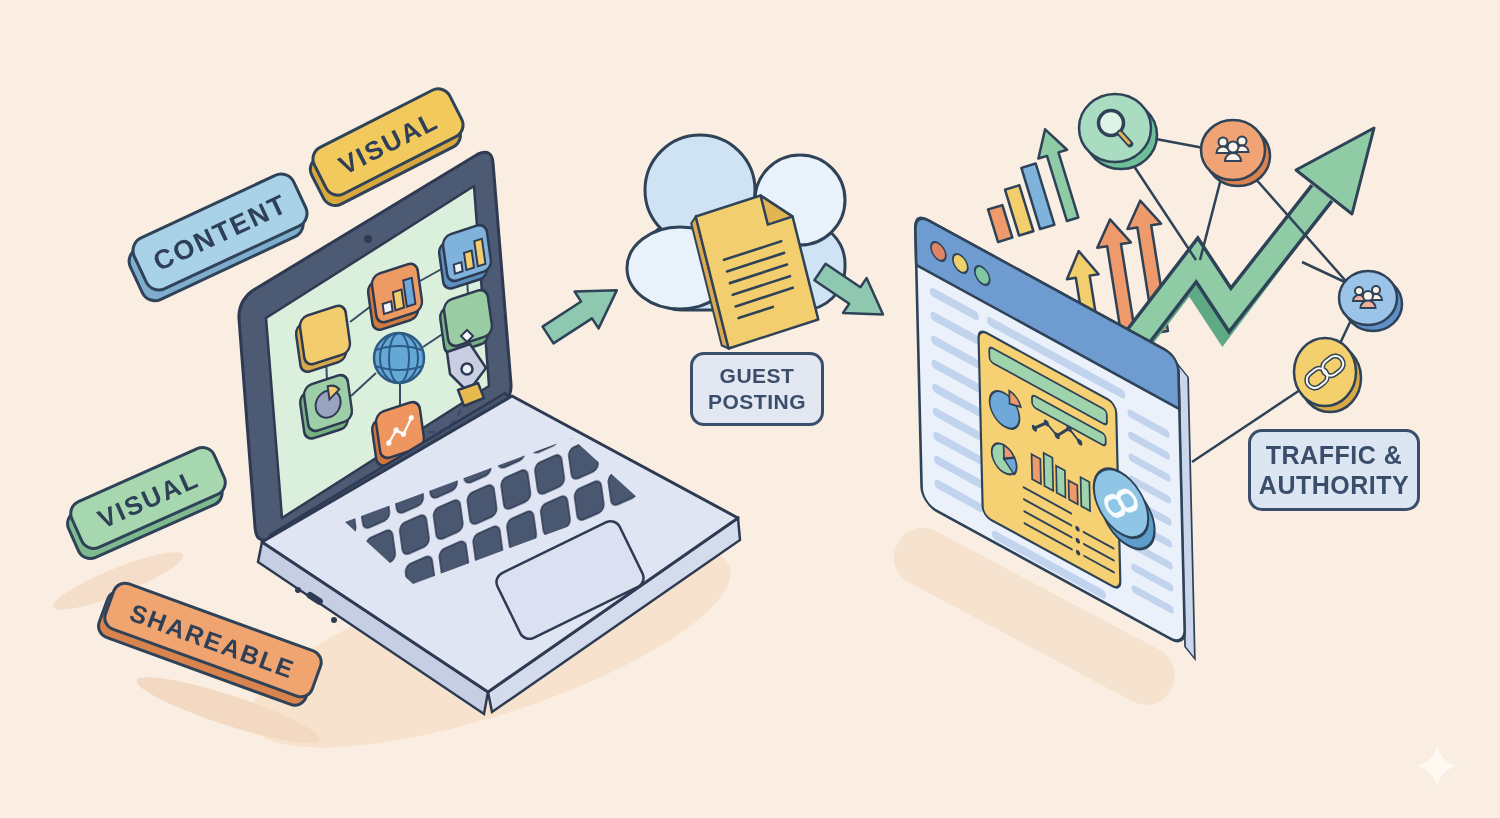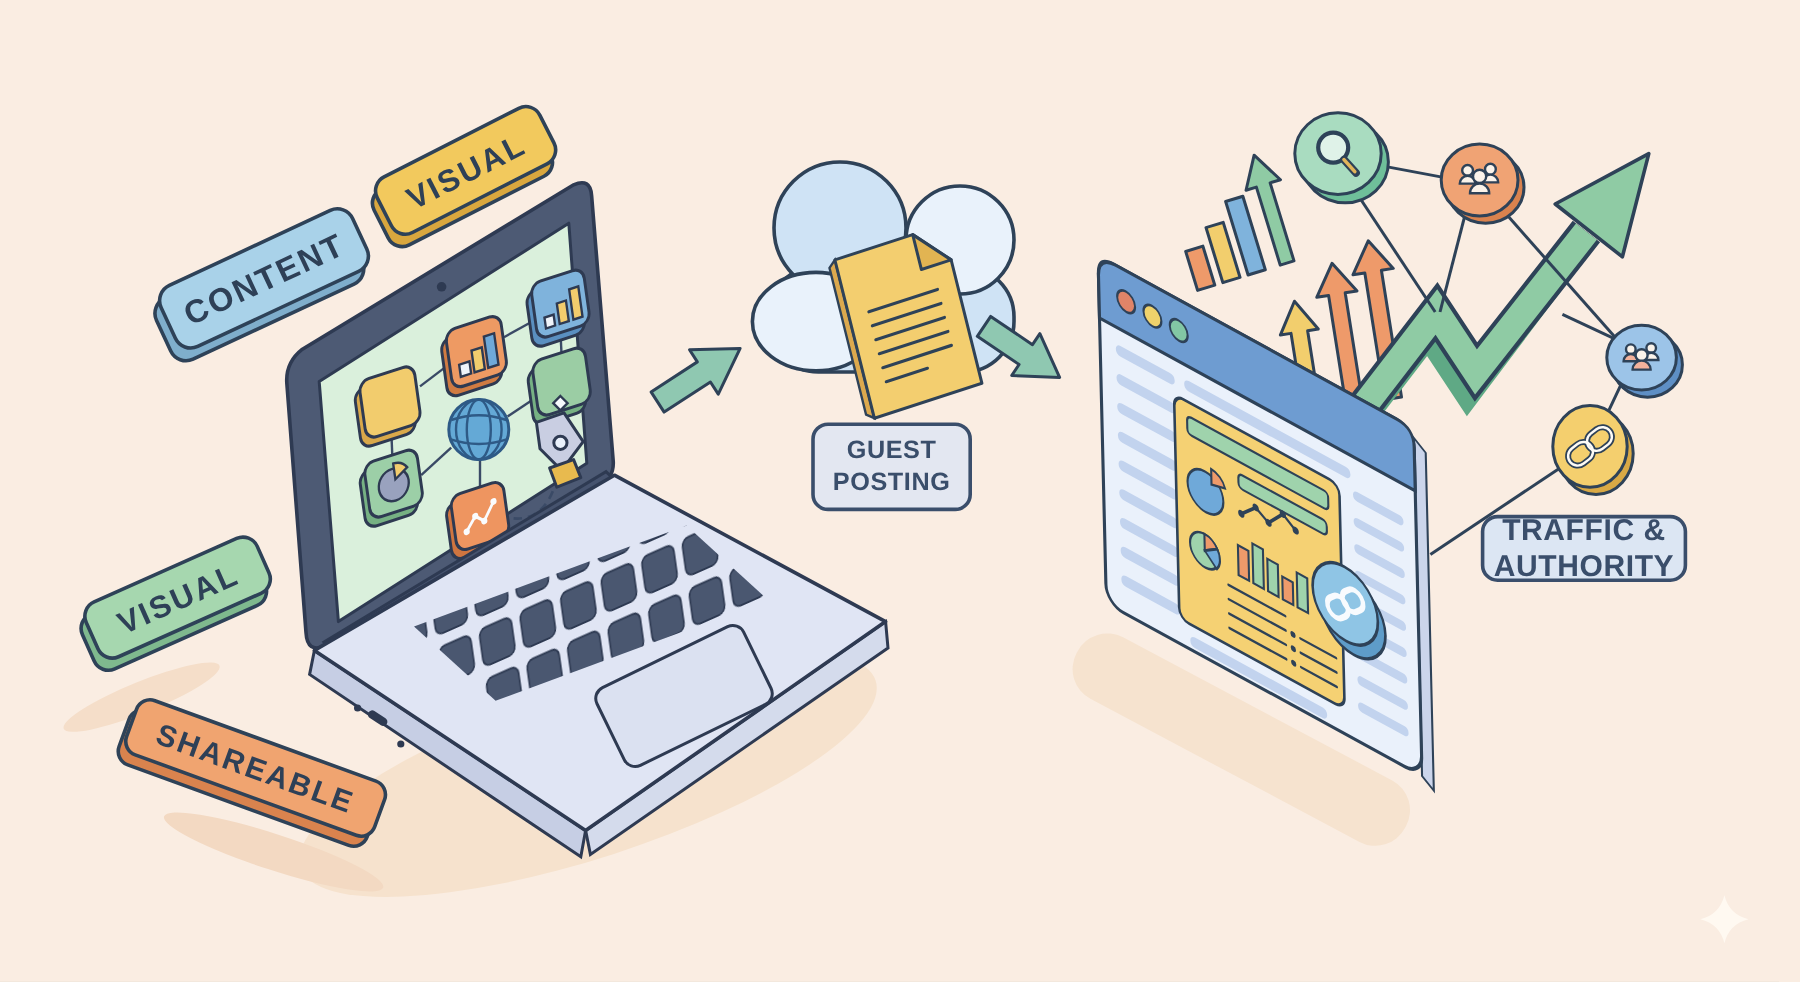--- a/index.html
+++ b/index.html
@@ -2,23 +2,23 @@
 <html><head>
 <meta charset="utf-8">
 <style>
   html,body{margin:0;padding:0;background:#efe3da;}
   .canvas{position:relative;width:1500px;height:818px;background:#FAEDE2;overflow:hidden;
           font-family:"Liberation Sans",sans-serif;}
   .canvas svg{position:absolute;left:0;top:0;}
   svg text{font-family:"Liberation Sans",sans-serif;font-weight:700;fill:#2E4057;}
   .flow-label{position:absolute;box-sizing:border-box;display:flex;align-items:center;justify-content:center;
     text-align:center;font-weight:700;color:#3A4E6B;border:3.5px solid #3A4E6B;border-radius:14px;
-    line-height:1.22;letter-spacing:.5px;}
+    line-height:1.22;letter-spacing:.5px;margin-left:14px;}
   .flow-label.guest{left:676px;top:352px;width:134px;height:74px;background:#E3E7F1;font-size:21px;}
-  .flow-label.traffic{left:1234px;top:429px;width:172px;height:56px;background:#DCE6F3;font-size:25px;}
+  .flow-label.traffic{left:1234px;top:429px;width:172px;height:82px;background:#DCE6F3;font-size:25px;}
 </style>
 </head>
 <body>
 
 <div class="canvas">
 
 <svg width="1500" height="818" viewBox="0 0 1500 818">
   <defs>
     <pattern id="keysPattern" width="37" height="40" patternUnits="userSpaceOnUse" patternTransform="rotate(-24) skewX(-16)">
       <rect x="2" y="2" width="29" height="30" rx="6" fill="#4A5770" stroke="#2E3A52" stroke-width="1.5"></rect>

